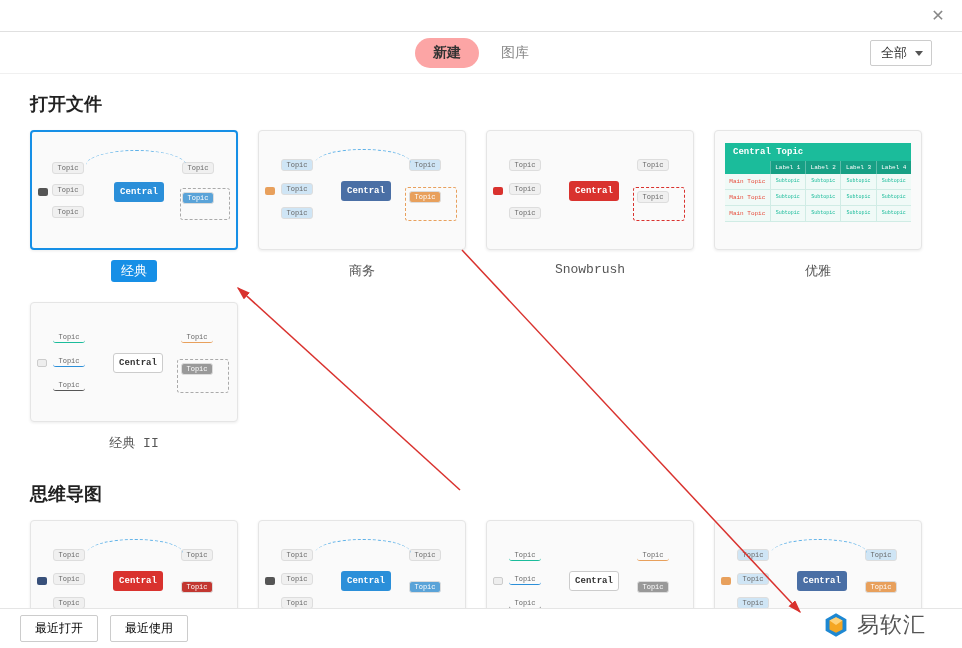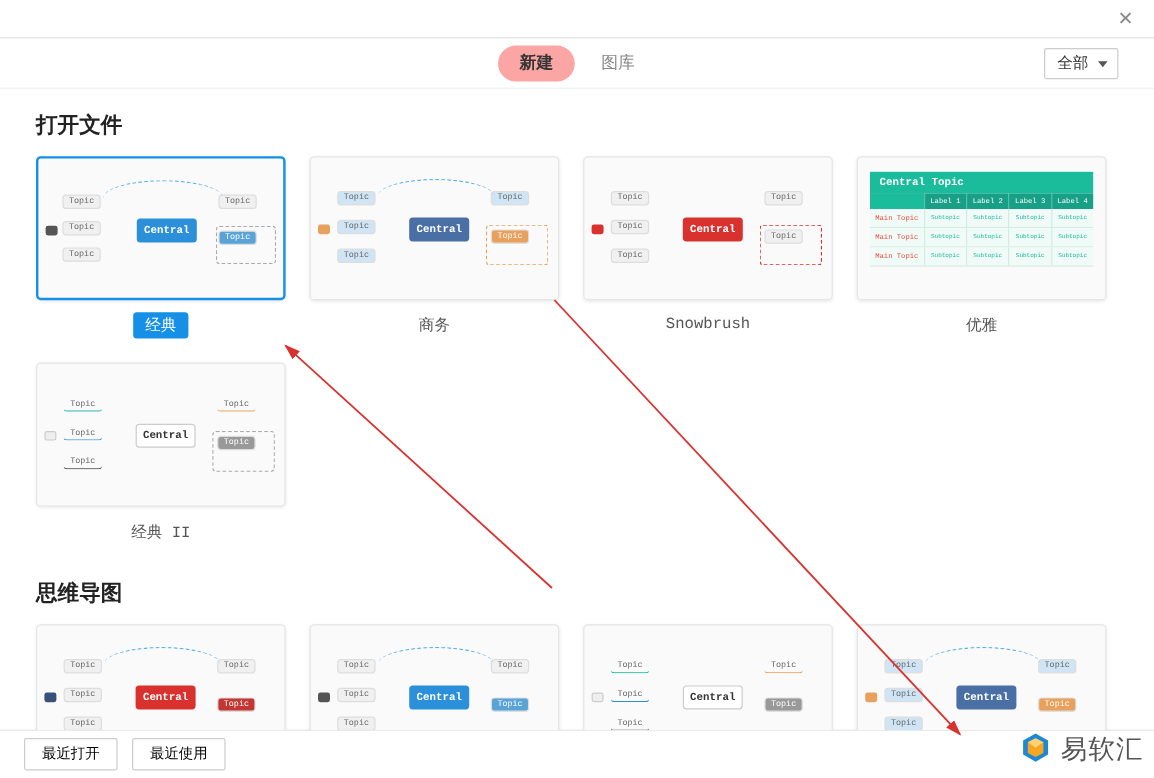--- a/index.html
+++ b/index.html
@@ -176,23 +176,24 @@
     .footer-btn {
       padding: 4px 14px;
       border: 1px solid #ccc;
       background: #fff;
       font-size: 12px;
       cursor: pointer;
       border-radius: 2px;
     }
     .watermark {
       position: absolute;
-      right: 9px;
+      right: 36px;
       bottom: 8px;
       display: flex;
+      align-items: center;
       gap: 8px;
       color: #555;
       font-size: 22px;
       font-weight: 500;
       letter-spacing: 1px;
       z-index: 50;
     }
     .watermark-icon {
       width: 26px; height: 26px;
     }

